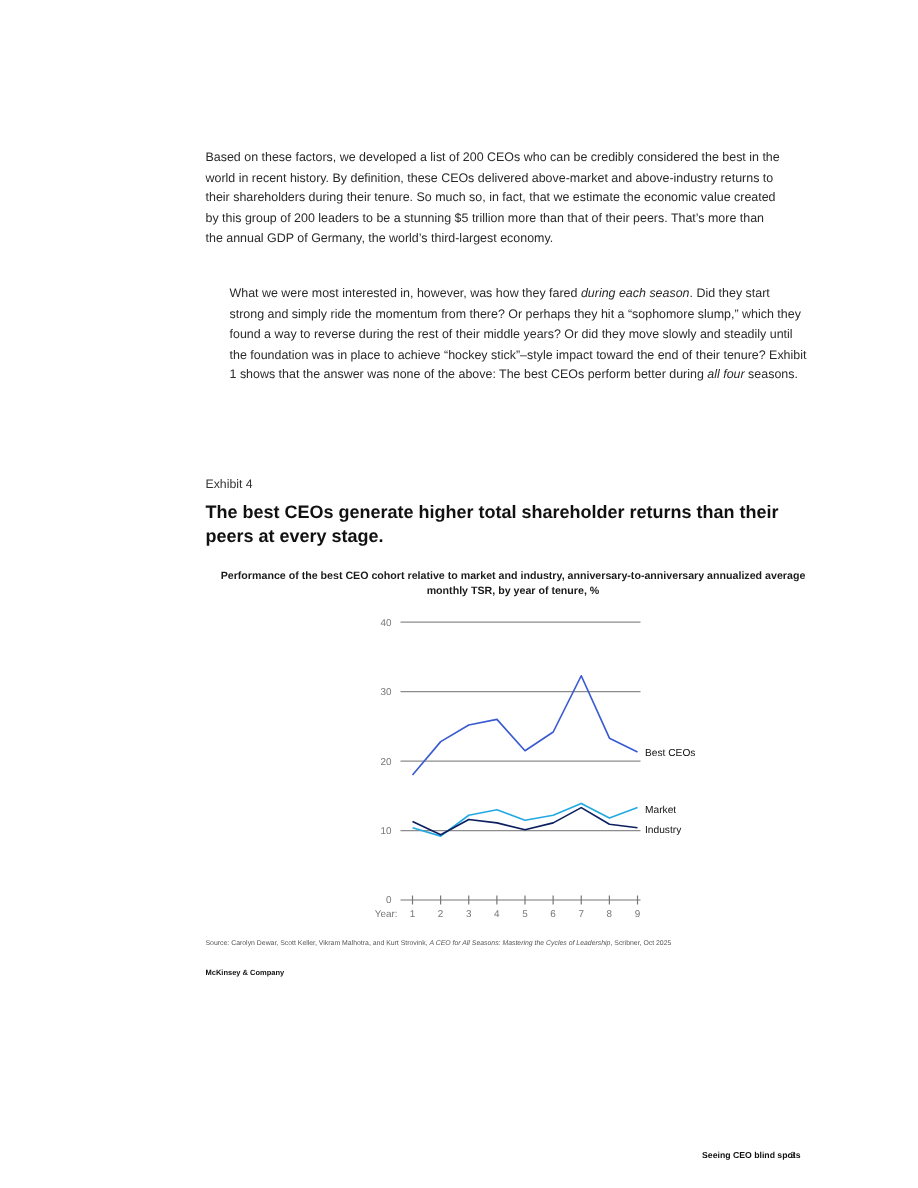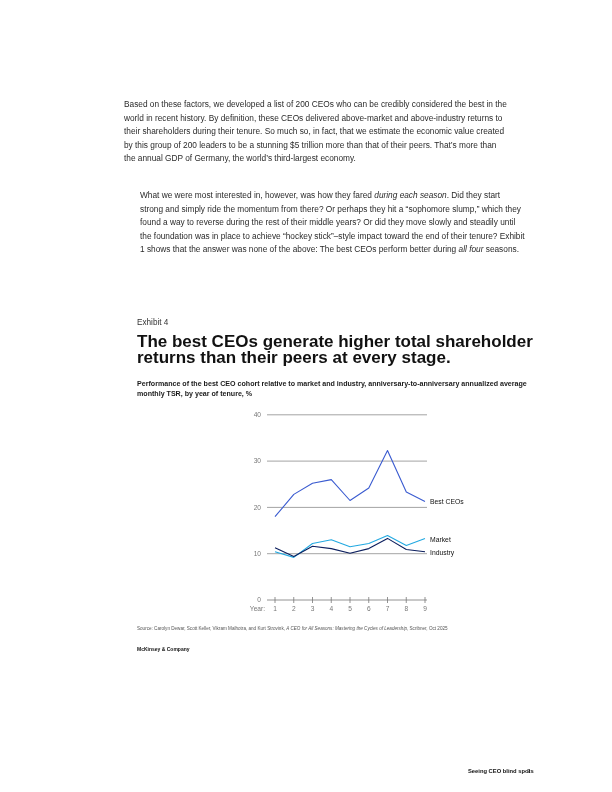--- a/index.html
+++ b/index.html
@@ -1,33 +1,33 @@
 <!DOCTYPE html>
 <html><head>
 <meta charset="utf-8">
 <style>
   html, body { margin: 0; padding: 0; }
   body {
     width: 612px; height: 792px; background: #ffffff; position: relative; overflow: hidden;
     font-family: "Liberation Sans", sans-serif; color: #222;
   }
   .para {
-    position: absolute; left: 124px; width: 385px;
+    position: absolute; left: 137px; width: 385px;
     font-size: 8.3px; line-height: 13.5px; color: #2a2a2a; margin: 0;
   }
   #p1 { top: 98px; }
   #p2 { top: 189px; margin-left: 16px; }
   .exhibit-label { position: absolute; left: 137px; top: 318px; font-size: 8.2px; color: #333; }
   .exhibit-title {
     position: absolute; left: 137px; top: 334px; width: 410px;
-    font-size: 17px; font-weight: bold; line-height: 15.5px; color: #111; margin: 0;
+    font-size: 12px; font-weight: bold; line-height: 15.5px; color: #111; margin: 0;
   }
   .chart-subtitle {
     position: absolute; left: 137px; top: 380px; width: 410px;
-    font-size: 7.1px; font-weight: bold; line-height: 9.6px; color: #1a1a1a; margin: 0;
+    font-size: 7.1px; font-weight: bold; line-height: 9.6px; color: #1a1a1a; margin: 0; text-align: center;
   }
   svg#chart { position: absolute; left: 0; top: 0; }
   .tick-label { font-family: "Liberation Sans", sans-serif; font-size: 6.6px; fill: #777; }
   .series-label { font-family: "Liberation Sans", sans-serif; font-size: 6.8px; fill: #111; }
   .source {
     position: absolute; left: 137px; top: 626px; width: 420px;
     font-size: 4.6px; color: #555; white-space: nowrap;
   }
   .brand { position: absolute; left: 137px; top: 646px; font-size: 5px; font-weight: bold; color: #111; }
   .footer-title { position: absolute; left: 468px; top: 768px; font-size: 5.8px; font-weight: bold; color: #111; }

